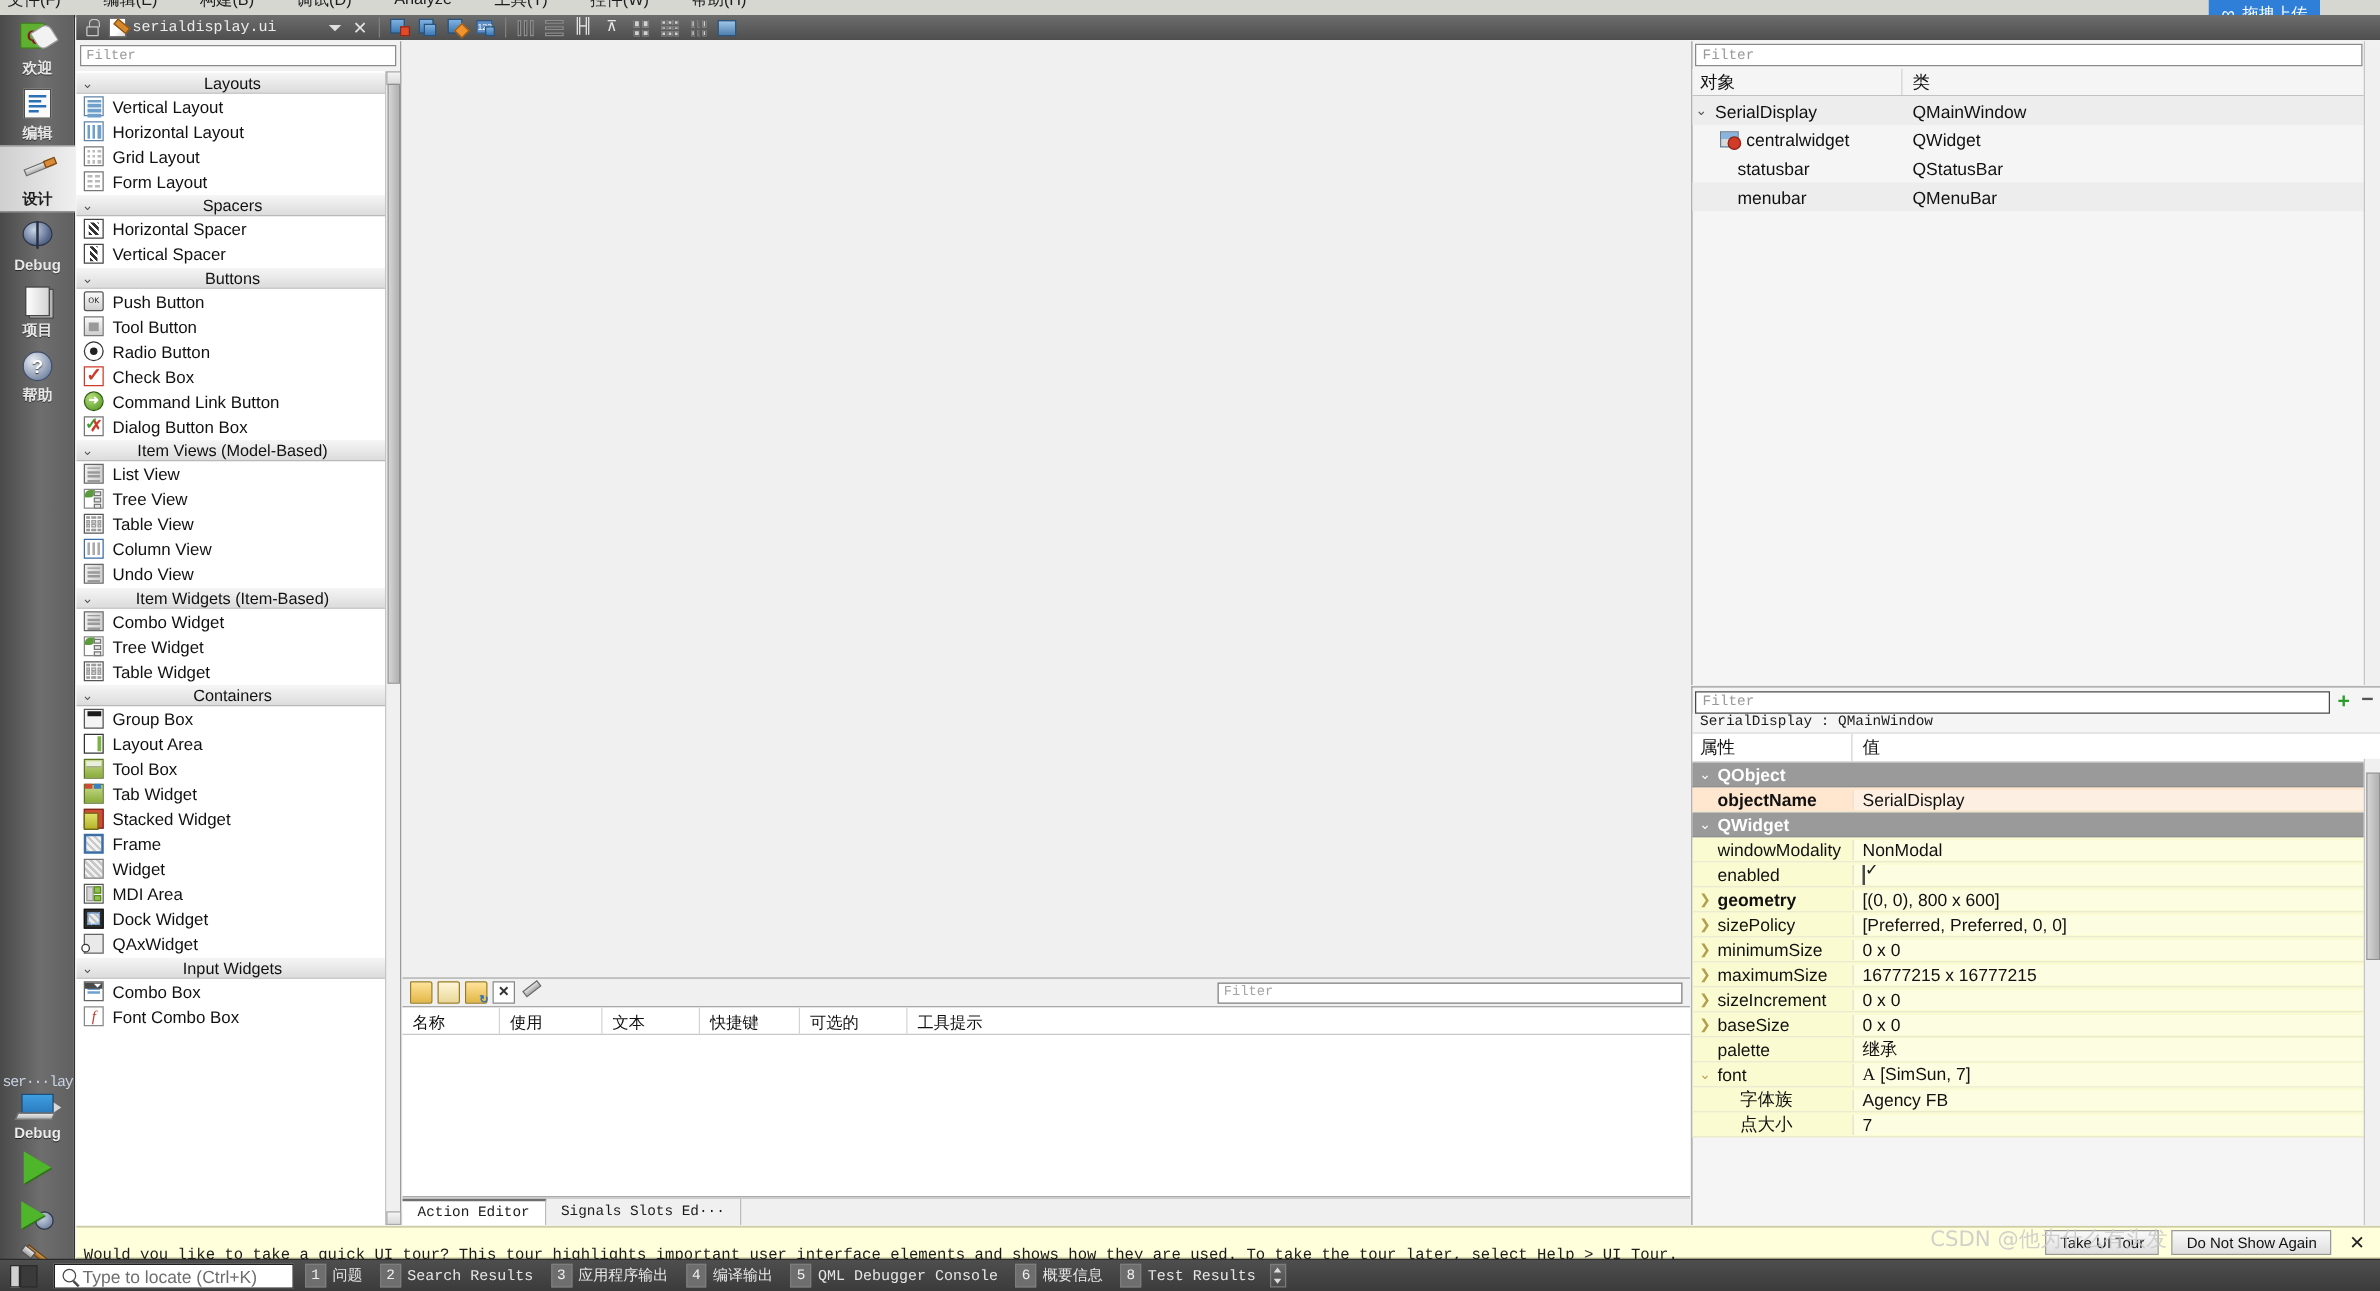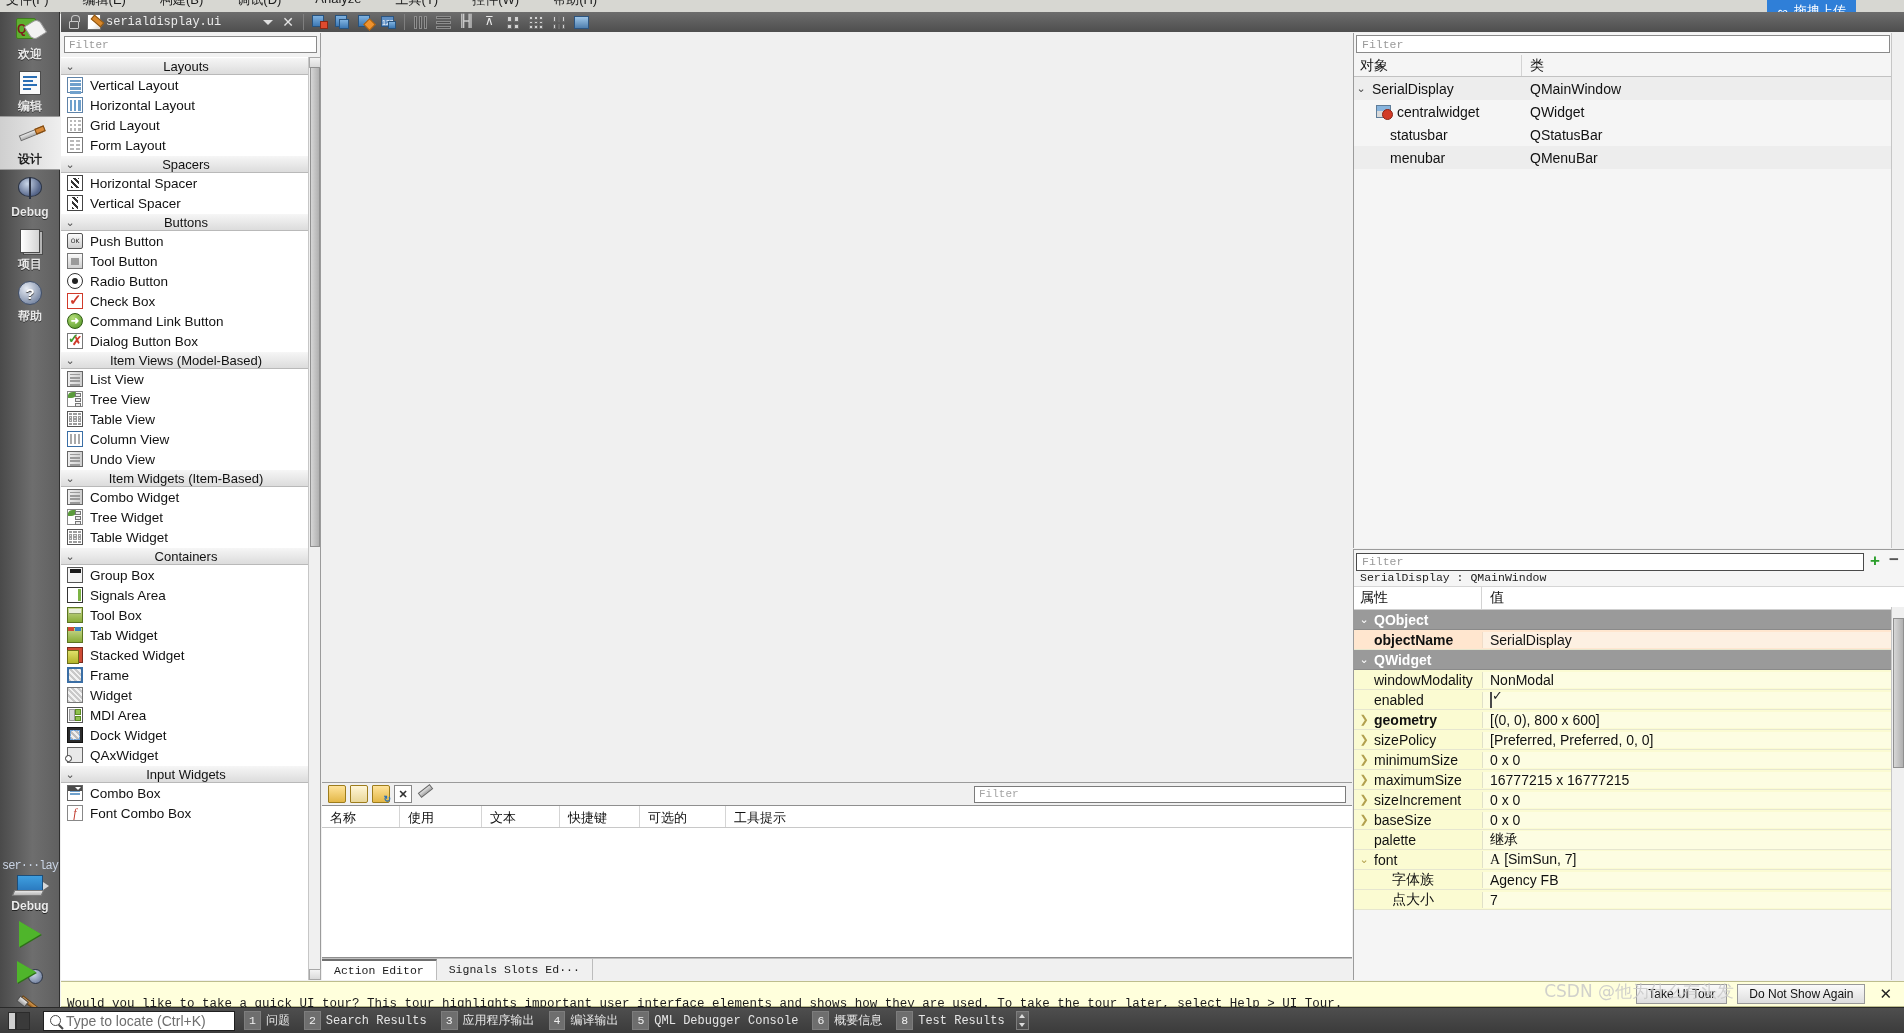--- a/index.html
+++ b/index.html
@@ -43,21 +43,21 @@
   }
   .mode.active { background: linear-gradient(to right,#cfcfcf,#efefef); color:#1d1d1d;
                  border-top:1px solid #9a9a9a; border-bottom:1px solid #9a9a9a;}
   .mode .glyph { width: 32px; height: 30px; position: relative; margin-bottom: 1px; }
   .mode .lbl { line-height: 13px; letter-spacing: 0px; font-size: 12px;
                text-shadow: 0 1px 0 rgba(0,0,0,.55);}
   .mode.active .lbl { text-shadow:none; }
 
   .ico-qt { position:absolute; left:2px; top:1px; width:20px; height:21px;
             background:#5fb031; border:1px solid #3f7b1f; border-radius:2px;
-            color:#7f1d1d; font-size:12px; font-weight:bold; text-align:left; line-height:20px;}
+            color:#7f1d1d; font-size:12px; font-weight:bold; text-align:right; line-height:20px;}
   .ico-qt:after{ content:""; position:absolute; right:-9px; top:2px; width:15px; height:15px;
             background:#f2f2f2; border:1px solid #9a9a9a;
             transform: rotate(-32deg); border-radius: 1px 6px 1px 6px;}
   .ico-edit { position:absolute; left:5px; top:2px; width:22px; height:24px; background:#fafafa;
               border:1px solid #4c4c4c;}
   .ico-edit i{ position:absolute; left:3px; height:2px; background:#2b6fb5; display:block;}
   .ico-design { position:absolute; left:1px; top:3px; width:30px; height:22px;}
   .ico-design .pen{ position:absolute; left:4px; top:6px; width:24px; height:6px;
      background:linear-gradient(to bottom,#e7e7e7,#b0b0b0); transform:rotate(-22deg);
      border:1px solid #6a6a6a;}
@@ -796,21 +796,21 @@
       <div class="wb-cat">
         <span class="chev">⌄</span>
         <span class="ct">Containers</span>
       </div>
       <div class="wb-item">
         <span class="wb-ic i-group"></span>
         <span>Group Box</span>
         </div>
       <div class="wb-item">
         <span class="wb-ic i-scroll"></span>
-        <span>Signals Area</span>
+        <span>Layout Area</span>
         </div>
       <div class="wb-item">
         <span class="wb-ic i-toolbox"></span>
         <span>Tool Box</span>
         </div>
       <div class="wb-item">
         <span class="wb-ic i-tab">
             <span class="t1"></span>
             <span class="t2"></span>
           </span>

